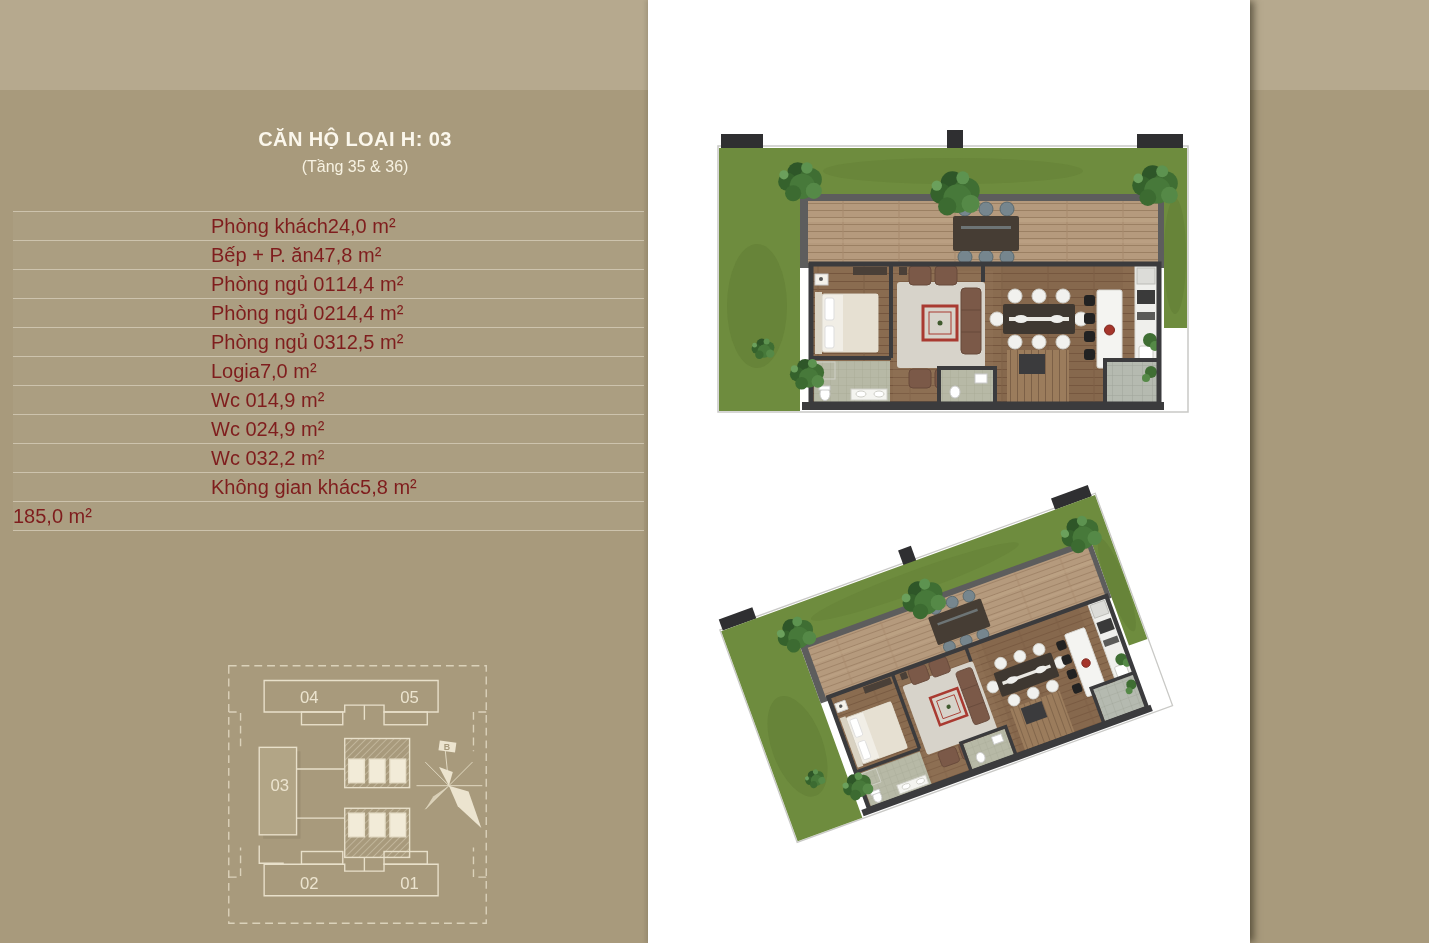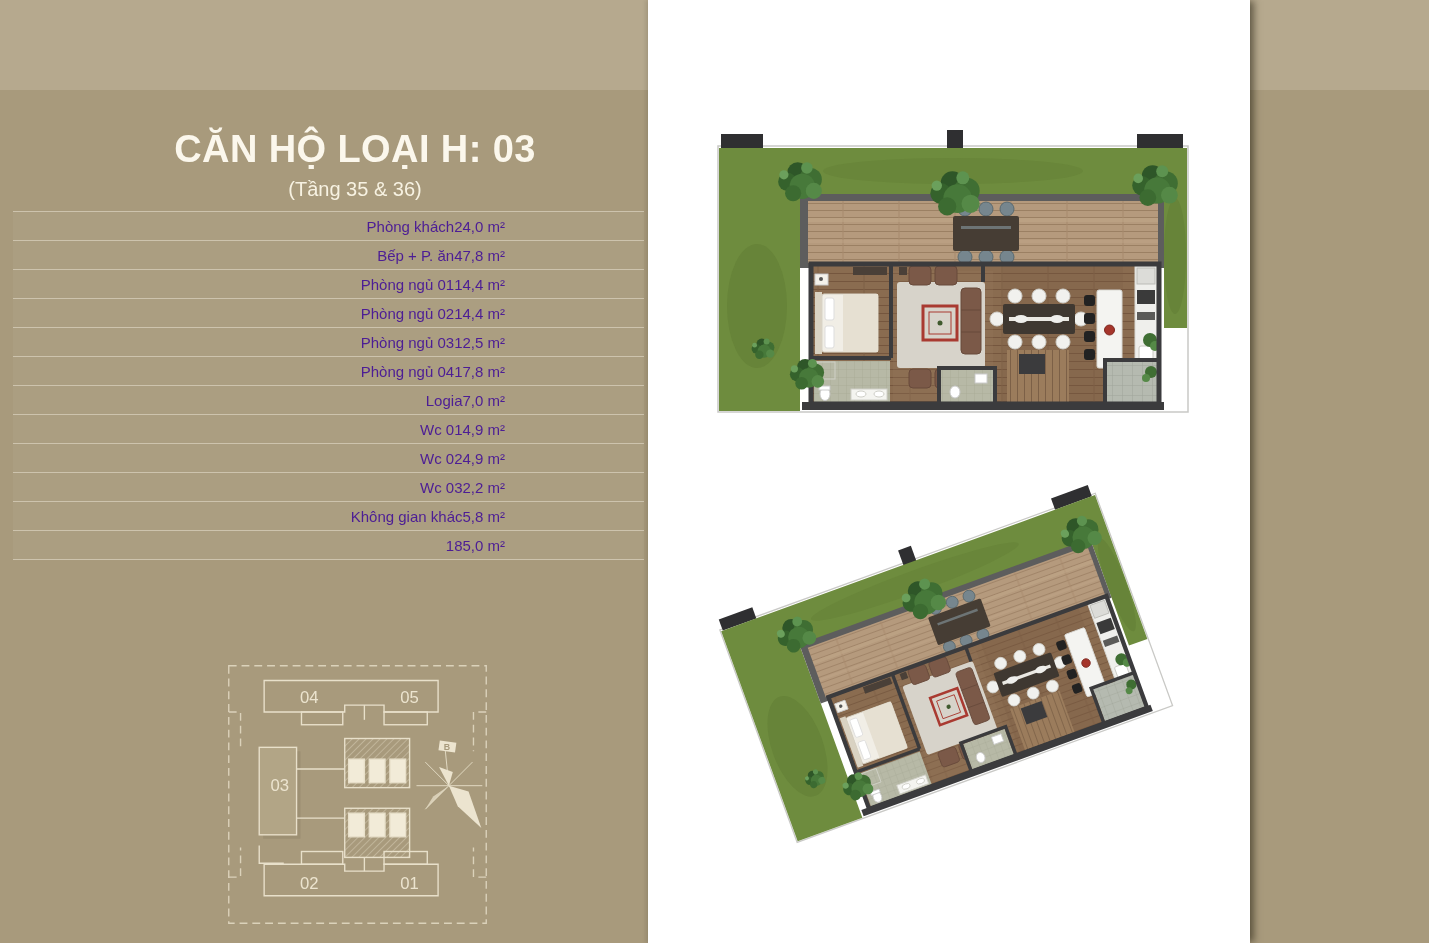--- a/index.html
+++ b/index.html
@@ -4,28 +4,28 @@
 <style>
   html,body{margin:0;padding:0;background:#888;}
   .stage{
     position:relative;width:1429px;height:943px;overflow:hidden;
     background:#a89a7c;
     font-family:"Liberation Sans","DejaVu Sans",sans-serif;
   }
   .top-band{position:absolute;left:0;top:0;width:100%;height:90px;background:#b6a98e;}
   .left-panel{position:absolute;left:0;top:0;width:648px;height:943px;}
   .title-block{position:absolute;left:0;top:128px;width:648px;text-align:center;box-sizing:border-box;padding-left:62px;}
-  .title{font-size:38px;font-weight:bold;color:#fbf7ec;letter-spacing:.4px;margin:0;}
-  .subtitle{font-size:20px;color:#f7f2e2;margin-top:7px;}
+  .title{font-size:20px;font-weight:bold;color:#fbf7ec;letter-spacing:.4px;margin:0;}
+  .subtitle{font-size:16px;color:#f7f2e2;margin-top:7px;}
   .area-table{position:absolute;left:13px;top:211px;width:631px;}
   .row{
-    display:flex;justify-content:flex-end;align-items:center;
+    display:flex;justify-content:flex-start;align-items:center;
     height:28px;border-top:1px solid rgba(252,247,233,.42);
     background:rgba(255,255,255,.045);
-    font-size:15px;color:#4c1d95;
+    font-size:20px;color:#7f1d1d;
   }
   .row:last-child{border-bottom:1px solid rgba(252,247,233,.42);}
   .row .lbl{padding-left:198px;white-space:nowrap;}
   .row .val{padding-right:139px;white-space:nowrap;}
   .keyplan-wrap{position:absolute;left:215px;top:653px;width:285px;height:285px;}
   .white-panel{
     position:absolute;left:648px;top:0;width:602px;height:943px;background:#ffffff;
     box-shadow:5px 0 7px -1px rgba(35,30,15,.55), -2px 0 4px rgba(35,30,15,.12);
   }
   .plan-upper{position:absolute;left:55px;top:106px;width:500px;height:320px;}
@@ -60,24 +60,20 @@
         </div>
       <div class="row">
           <span class="lbl">Phòng ngủ 02</span>
           <span class="val">14,4 m²</span>
         </div>
       <div class="row">
           <span class="lbl">Phòng ngủ 03</span>
           <span class="val">12,5 m²</span>
         </div>
       <div class="row">
-          <span class="lbl">Phòng ngủ 04</span>
-          <span class="val">17,8 m²</span>
-        </div>
-      <div class="row">
           <span class="lbl">Logia</span>
           <span class="val">7,0 m²</span>
         </div>
       <div class="row">
           <span class="lbl">Wc 01</span>
           <span class="val">4,9 m²</span>
         </div>
       <div class="row">
           <span class="lbl">Wc 02</span>
           <span class="val">4,9 m²</span>

